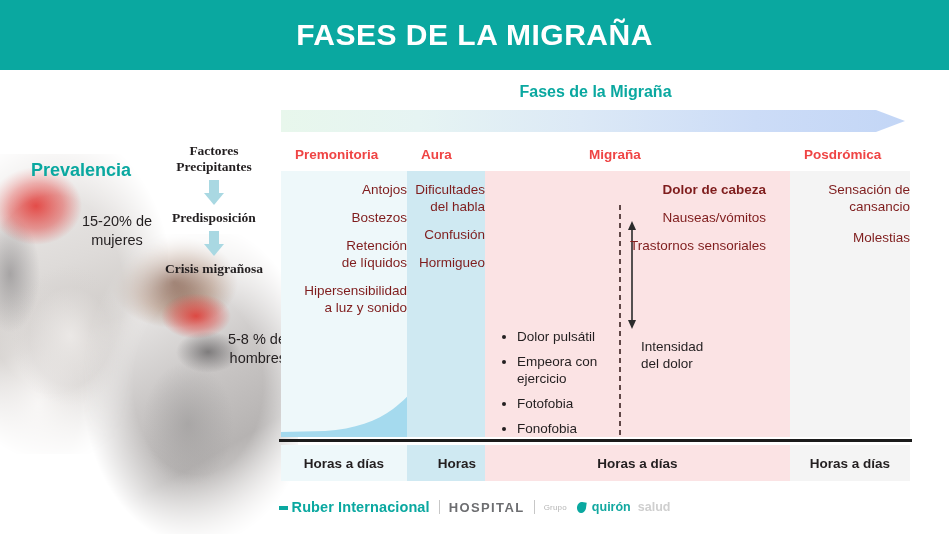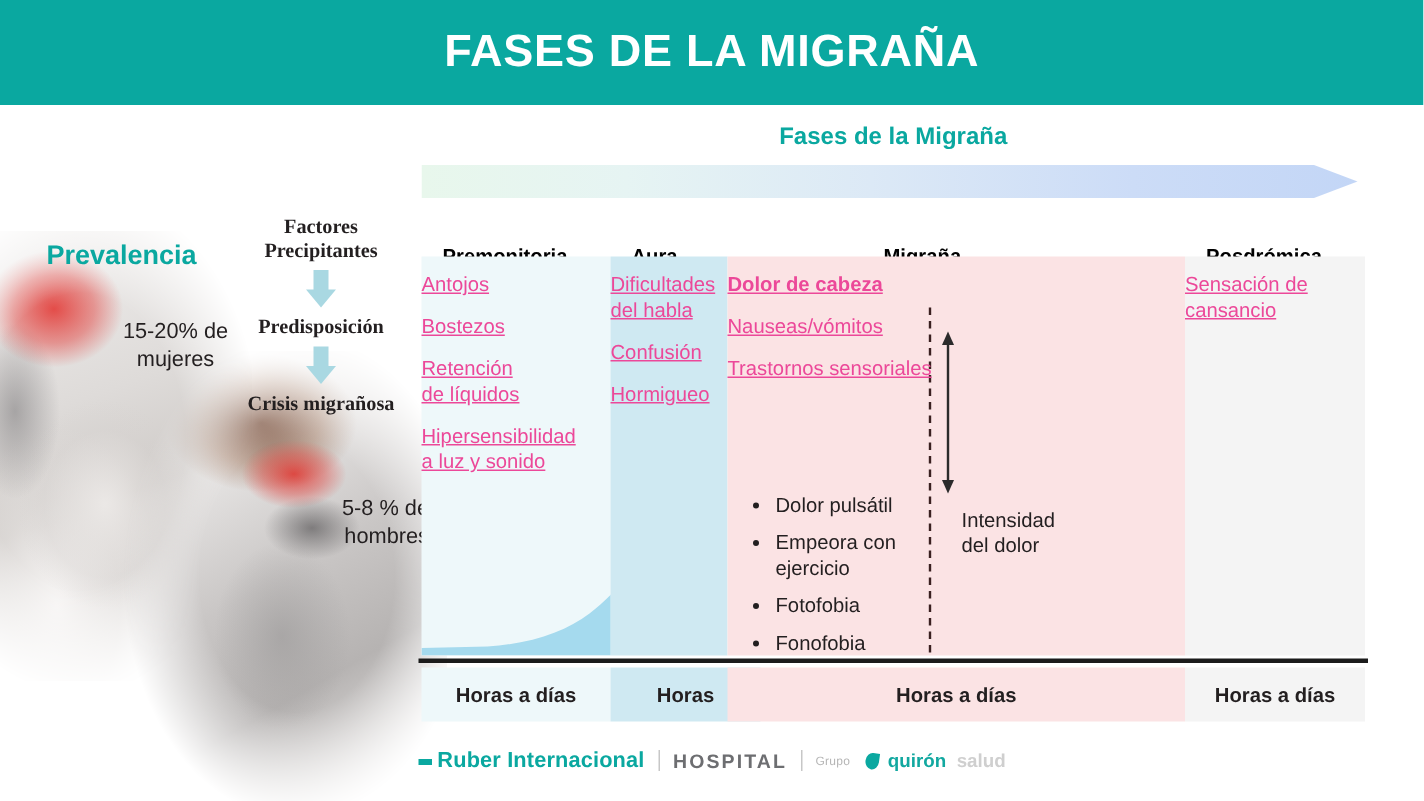--- a/index.html
+++ b/index.html
@@ -98,44 +98,44 @@
     position:absolute;left:0;top:0;width:629px;text-align:center;
     font-size:16px;font-weight:bold;color:#0aa8a0;
   }
   #phase-arrow{
     position:absolute;left:0;top:25px;width:629px;height:26px;
   }
   #phase-headers{
     position:absolute;left:0;top:57px;width:629px;height:28px;
   }
   .phase-header{
-    position:absolute;top:16px;height:28px;
+    position:absolute;top:0;height:28px;
     display:flex;align-items:center;
-    font-size:13.5px;font-weight:bold;color:#000000;
+    font-size:13.5px;font-weight:bold;color:#ef4444;
   }
 
   
   #bands{
     position:absolute;left:0;top:88px;width:629px;height:266px;
   }
   .band{position:absolute;top:0;height:266px;}
   #band-premonitoria{background:#eef8fa;}
   #band-aura{background:#cfe9f2;}
   #band-migrana{background:#fbe3e4;}
   #band-posdromica{background:#f4f4f4;}
 
   
   #curve-svg{
     position:absolute;left:0;top:88px;width:629px;height:266px;
   }
 
   
   .col-text{
-    position:absolute;text-align:left;color:#ec4899;
-    font-size:13.5px;line-height:17px;text-decoration:underline;
+    position:absolute;text-align:right;color:#7f1d1d;
+    font-size:13.5px;line-height:17px;
   }
   .col-text .line{margin-bottom:11px;}
   .col-text .line:last-child{margin-bottom:0;}
   .col-text .strong{font-weight:bold;}
 
   
   #migrana-bullets{
     position:absolute;left:222px;top:245px;width:120px;
     font-size:13.5px;line-height:17px;color:#231f20;
   }
@@ -333,20 +333,21 @@
   <div id="intensity-note">
     <div>Intensidad</div>
     <div>del dolor</div>
   </div>
 
   <div class="col-text" style="left:509px;top:98px;width:120px;">
     <div class="line">
       <span>Sensación de</span><br>
       <span>cansancio</span>
     </div>
+    <div class="line" style="margin-top:14px;">Molestias</div>
   </div>
 
   <div id="baseline"></div>
 
   <div id="durations">
     <div class="duration" id="dur-premonitoria" style="left:0px;width:126px;">Horas a días</div>
     <div class="duration" id="dur-aura" style="left:126px;width:100px;">Horas</div>
     <div class="duration" id="dur-migrana" style="left:204px;width:305px;">Horas a días</div>
     <div class="duration" id="dur-posdromica" style="left:509px;width:120px;">Horas a días</div>
   </div>

